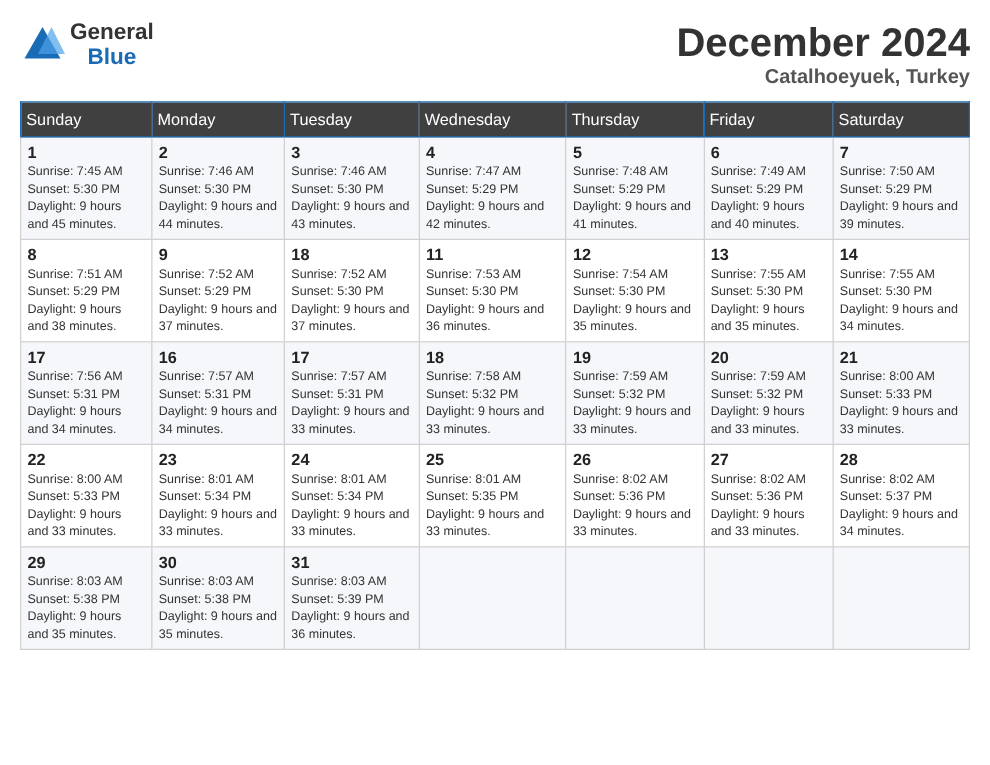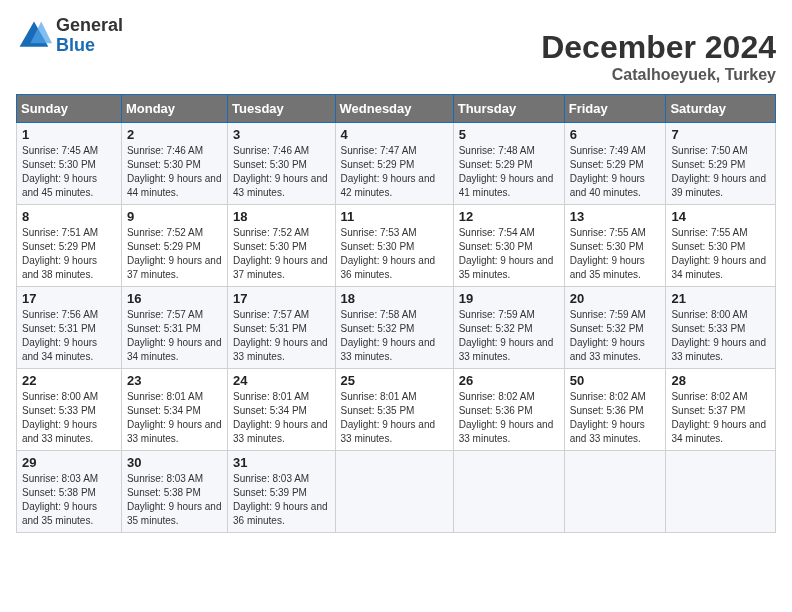--- a/index.html
+++ b/index.html
@@ -23,51 +23,50 @@
     }
     .logo-text {
       font-size: 18px;
       font-weight: bold;
       color: #333;
       line-height: 1.1;
     }
     .logo-text span {
       display: block;
     }
-    .logo-text .blue { color: #1a6bb5; }
+    .logo-text .blue { color: #1a6bb5; text-align: center; }
     .logo-icon {
       width: 36px;
       height: 36px;
     }
     .title-area {
       text-align: right;
     }
     .main-title {
       font-size: 32px;
       font-weight: bold;
       color: #333;
-      margin-top: 13px;
     }
     .subtitle {
       font-size: 16px;
       color: #555;
       font-weight: bold;
     }
     table {
       width: 100%;
       border-collapse: collapse;
       font-size: 11px;
     }
     thead tr th {
-      background: #737373;
+      background: #404040;
       color: #fff;
       padding: 6px 4px;
       text-align: left;
       font-size: 13px;
-      font-weight: bold;
+      font-weight: normal;
       border: 1px solid #1a6bb5;
     }
     tbody tr td {
       border: 1px solid #d0d0d0;
       padding: 4px 5px;
       vertical-align: top;
       background: #fff;
     }
     tbody tr:nth-child(odd) td {
       background: #f5f7fa;
@@ -147,21 +146,21 @@
         <td><span class="day-num">19</span><span class="day-info">Sunrise: 7:59 AM<br>Sunset: 5:32 PM<br>Daylight: 9 hours and 33 minutes.</span></td>
         <td><span class="day-num">20</span><span class="day-info">Sunrise: 7:59 AM<br>Sunset: 5:32 PM<br>Daylight: 9 hours and 33 minutes.</span></td>
         <td><span class="day-num">21</span><span class="day-info">Sunrise: 8:00 AM<br>Sunset: 5:33 PM<br>Daylight: 9 hours and 33 minutes.</span></td>
       </tr>
       <tr>
         <td><span class="day-num">22</span><span class="day-info">Sunrise: 8:00 AM<br>Sunset: 5:33 PM<br>Daylight: 9 hours and 33 minutes.</span></td>
         <td><span class="day-num">23</span><span class="day-info">Sunrise: 8:01 AM<br>Sunset: 5:34 PM<br>Daylight: 9 hours and 33 minutes.</span></td>
         <td><span class="day-num">24</span><span class="day-info">Sunrise: 8:01 AM<br>Sunset: 5:34 PM<br>Daylight: 9 hours and 33 minutes.</span></td>
         <td><span class="day-num">25</span><span class="day-info">Sunrise: 8:01 AM<br>Sunset: 5:35 PM<br>Daylight: 9 hours and 33 minutes.</span></td>
         <td><span class="day-num">26</span><span class="day-info">Sunrise: 8:02 AM<br>Sunset: 5:36 PM<br>Daylight: 9 hours and 33 minutes.</span></td>
-        <td><span class="day-num">50</span><span class="day-info">Sunrise: 8:02 AM<br>Sunset: 5:36 PM<br>Daylight: 9 hours and 33 minutes.</span></td>
+        <td><span class="day-num">27</span><span class="day-info">Sunrise: 8:02 AM<br>Sunset: 5:36 PM<br>Daylight: 9 hours and 33 minutes.</span></td>
         <td><span class="day-num">28</span><span class="day-info">Sunrise: 8:02 AM<br>Sunset: 5:37 PM<br>Daylight: 9 hours and 34 minutes.</span></td>
       </tr>
       <tr>
         <td><span class="day-num">29</span><span class="day-info">Sunrise: 8:03 AM<br>Sunset: 5:38 PM<br>Daylight: 9 hours and 35 minutes.</span></td>
         <td><span class="day-num">30</span><span class="day-info">Sunrise: 8:03 AM<br>Sunset: 5:38 PM<br>Daylight: 9 hours and 35 minutes.</span></td>
         <td><span class="day-num">31</span><span class="day-info">Sunrise: 8:03 AM<br>Sunset: 5:39 PM<br>Daylight: 9 hours and 36 minutes.</span></td>
         <td class="empty"></td>
         <td class="empty"></td>
         <td class="empty"></td>
         <td class="empty"></td>

